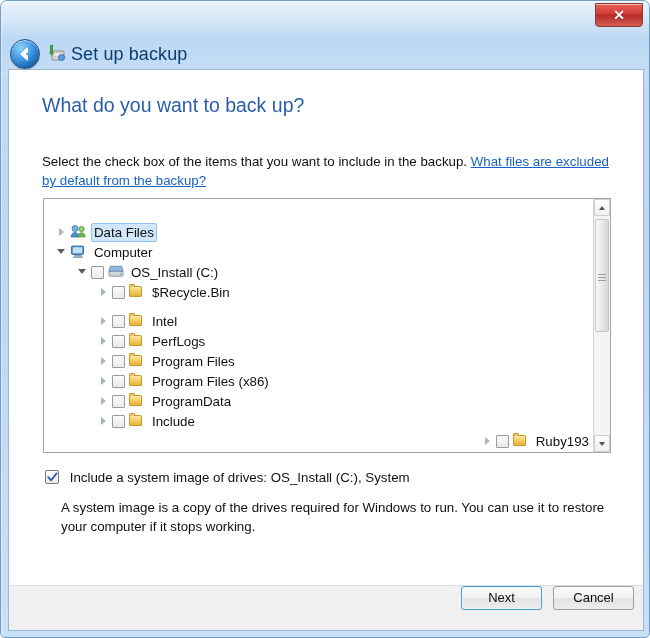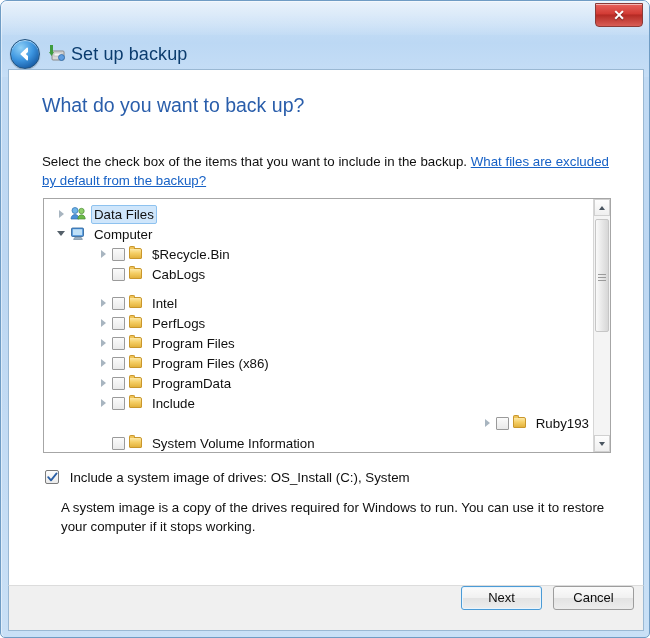--- a/index.html
+++ b/index.html
@@ -414,33 +414,37 @@
   <div class="content">
 
     <div class="page-title">What do you want to back up?</div>
 
     <div class="intro">
       <span>Select the check box of the items that you want to include in the backup. </span><a>What files are excluded by default from the backup?</a>
     </div>
 
     <div class="tree-panel">
       <div class="tree-rows" id="tree-rows">
-          <div class="tree-row selected" style="padding-left: 10px;"><span class="twisty collapsed"></span><span class="ico"><svg width="17" height="15" viewBox="0 0 17 15">
+          <div class="tree-row selected" style="padding-left: 10px; margin-top: 18px;"><span class="twisty collapsed"></span><span class="ico"><svg width="17" height="15" viewBox="0 0 17 15">
                 <circle cx="5" cy="4.5" r="3" fill="#6fb4e8" stroke="#2d6fae" stroke-width="0.7"></circle>
                 <path d="M1 13 c0-3 2-4.5 4-4.5 s4 1.5 4 4.5z" fill="#4a90d9" stroke="#2d6fae" stroke-width="0.7"></path>
                 <circle cx="11.5" cy="5" r="2.7" fill="#8fd06a" stroke="#4a8a33" stroke-width="0.7"></circle>
                 <path d="M7.8 13 c0-2.8 1.8-4.2 3.7-4.2 s3.7 1.4 3.7 4.2z" fill="#6cba49" stroke="#4a8a33" stroke-width="0.7"></path>
               </svg></span><span class="label">Data Files</span></div>
           <div class="tree-row" style="padding-left: 10px;"><span class="twisty expanded"></span><span class="ico"><svg width="17" height="15" viewBox="0 0 17 15">
                 <rect x="1.5" y="2" width="12" height="8.5" rx="1" fill="#4a90d9" stroke="#2a5f96" stroke-width="0.8"></rect>
                 <rect x="2.8" y="3.2" width="9.4" height="6" fill="#bfe0f7"></rect>
                 <path d="M5 11.2 h6 l1.4 2.2 h-8.8z" fill="#9fb6c9" stroke="#6a8296" stroke-width="0.7"></path>
               </svg></span><span class="label">Computer</span></div>
+          <div class="tree-row" style="padding-left: 31px;"><span class="twisty expanded"></span><span class="cb"></span><span class="ico"><svg width="18" height="14" viewBox="0 0 18 14">
+                <path d="M2 7 h14 v4.2 a1 1 0 0 1 -1 1 h-12 a1 1 0 0 1 -1 -1z" fill="#cfd6dd" stroke="#7b8894" stroke-width="0.8"></path>
+                <path d="M3.5 2.2 h11 l1.5 4.8 h-14z" fill="#8fb9dd" stroke="#5a83a8" stroke-width="0.8"></path>
+                <circle cx="13.8" cy="9.8" r="0.9" fill="#6fbf5a"></circle>
+              </svg></span><span class="label">OS_Install (C:)</span></div>
           <div class="tree-row" style="padding-left: 52px;"><span class="twisty collapsed"></span><span class="cb"></span><span class="ico folder"></span><span class="label">$Recycle.Bin</span></div>
-          <div class="tree-row" style="padding-left: 52px;"><span class="twisty none"></span><span class="cb"></span><span class="ico folder"></span><span class="label">CabLogs</span></div>
           <div class="tree-row" style="padding-left: 52px; margin-top: 9px;"><span class="twisty collapsed"></span><span class="cb"></span><span class="ico folder"></span><span class="label">Intel</span></div>
           <div class="tree-row" style="padding-left: 52px;"><span class="twisty collapsed"></span><span class="cb"></span><span class="ico folder"></span><span class="label">PerfLogs</span></div>
           <div class="tree-row" style="padding-left: 52px;"><span class="twisty collapsed"></span><span class="cb"></span><span class="ico folder"></span><span class="label">Program Files</span></div>
           <div class="tree-row" style="padding-left: 52px;"><span class="twisty collapsed"></span><span class="cb"></span><span class="ico folder"></span><span class="label">Program Files (x86)</span></div>
           <div class="tree-row" style="padding-left: 52px;"><span class="twisty collapsed"></span><span class="cb"></span><span class="ico folder"></span><span class="label">ProgramData</span></div>
           <div class="tree-row" style="padding-left: 52px;"><span class="twisty collapsed"></span><span class="cb"></span><span class="ico folder"></span><span class="label">Include</span></div>
           <div class="tree-row" style="padding-left: 52px; text-align: right;"><span class="twisty collapsed"></span><span class="cb"></span><span class="ico folder"></span><span class="label">Ruby193</span></div>
           <div class="tree-row" style="padding-left: 52px;"><span class="twisty none"></span><span class="cb"></span><span class="ico folder"></span><span class="label">System Volume Information</span></div>
         </div>
 

